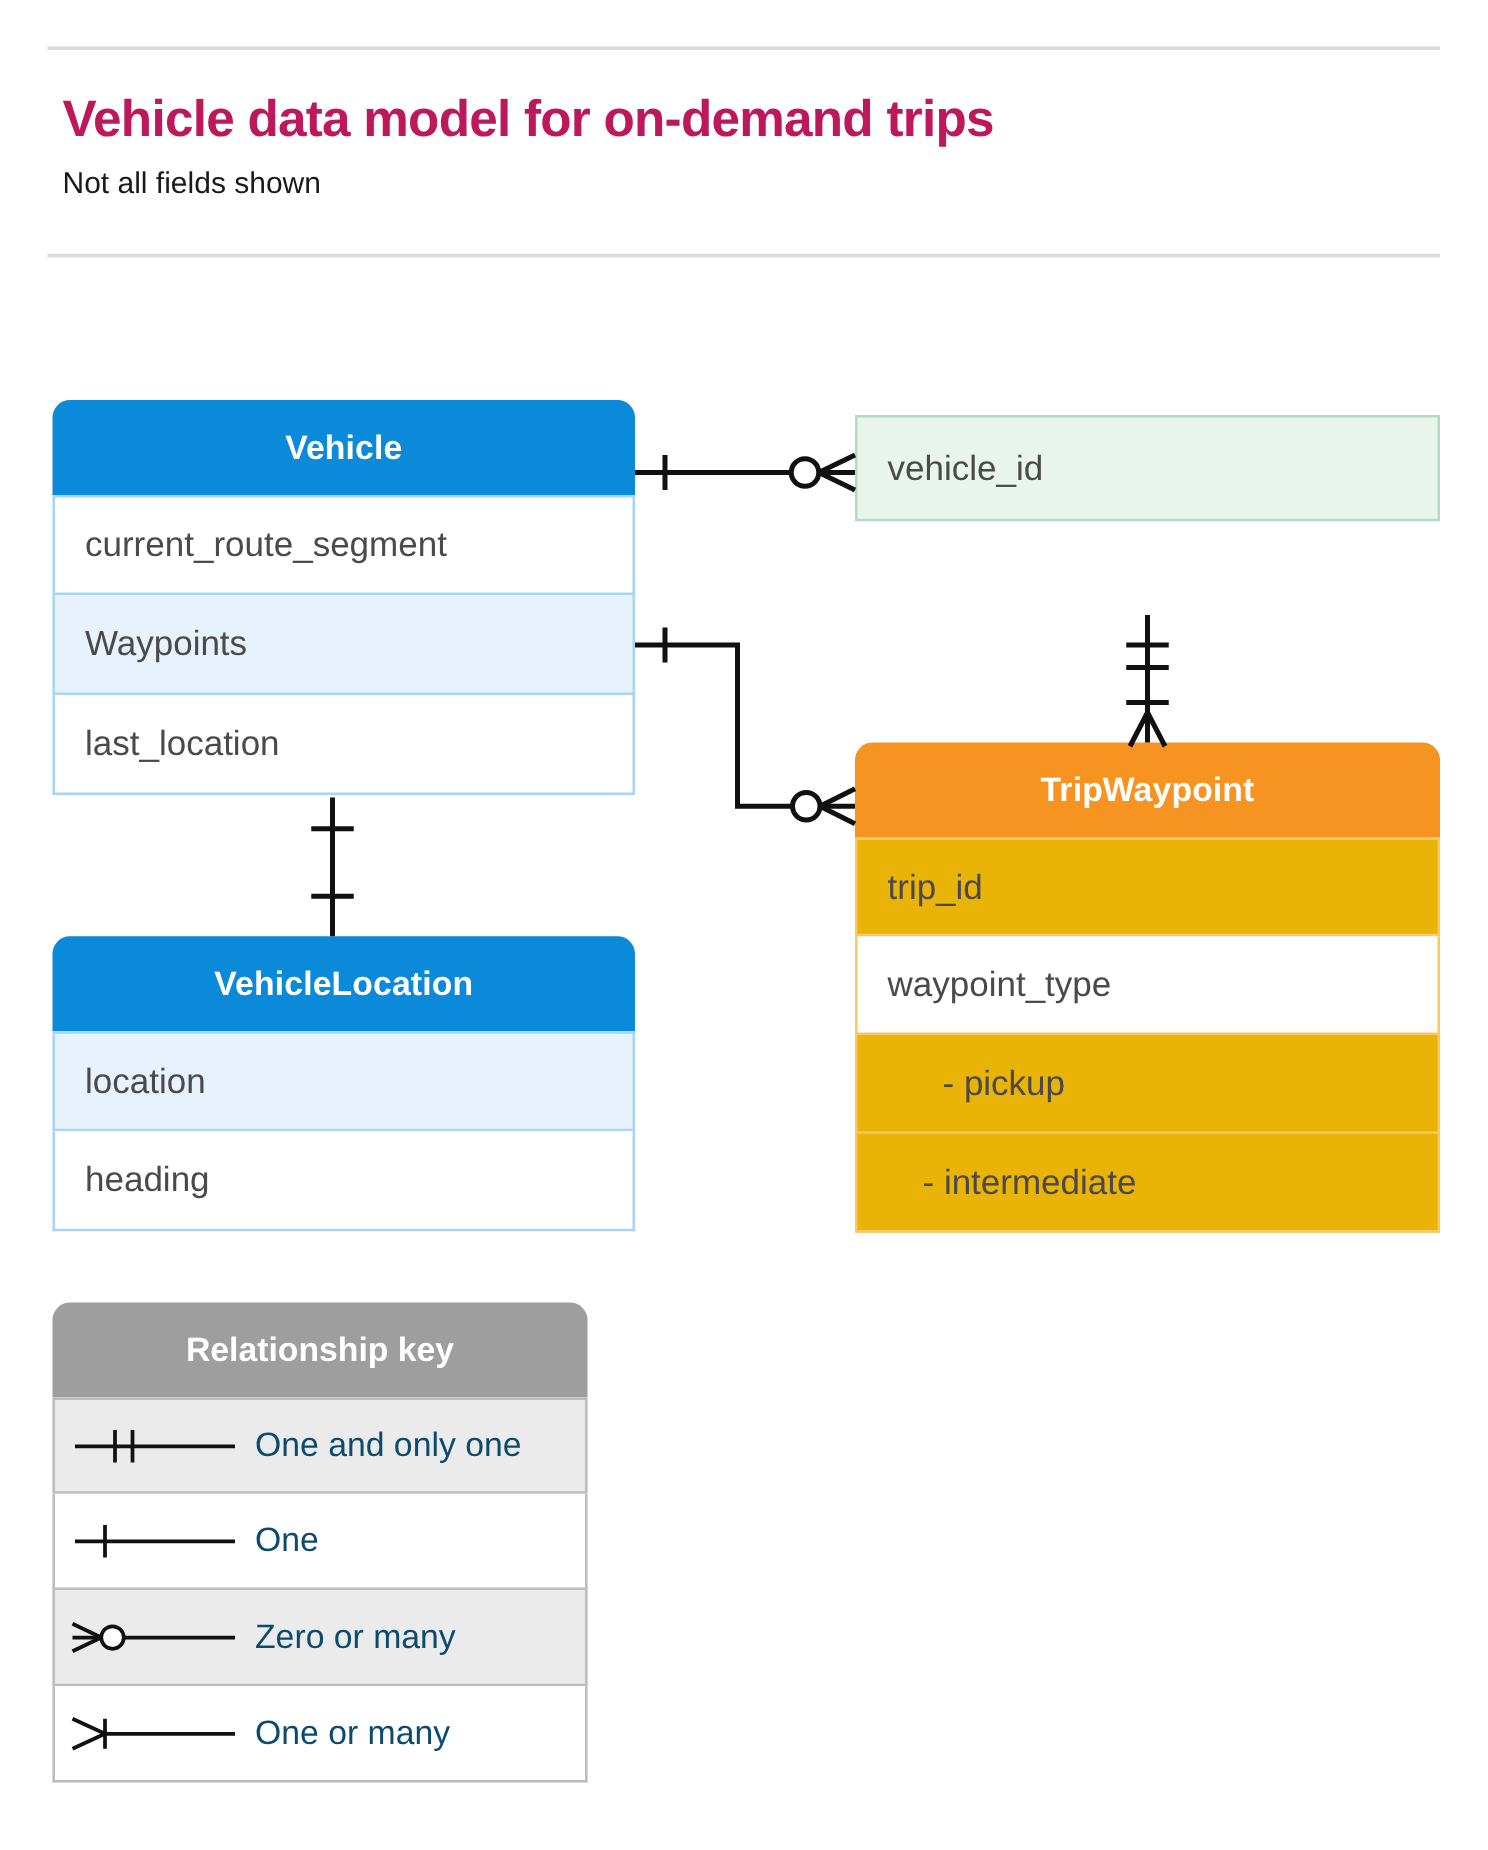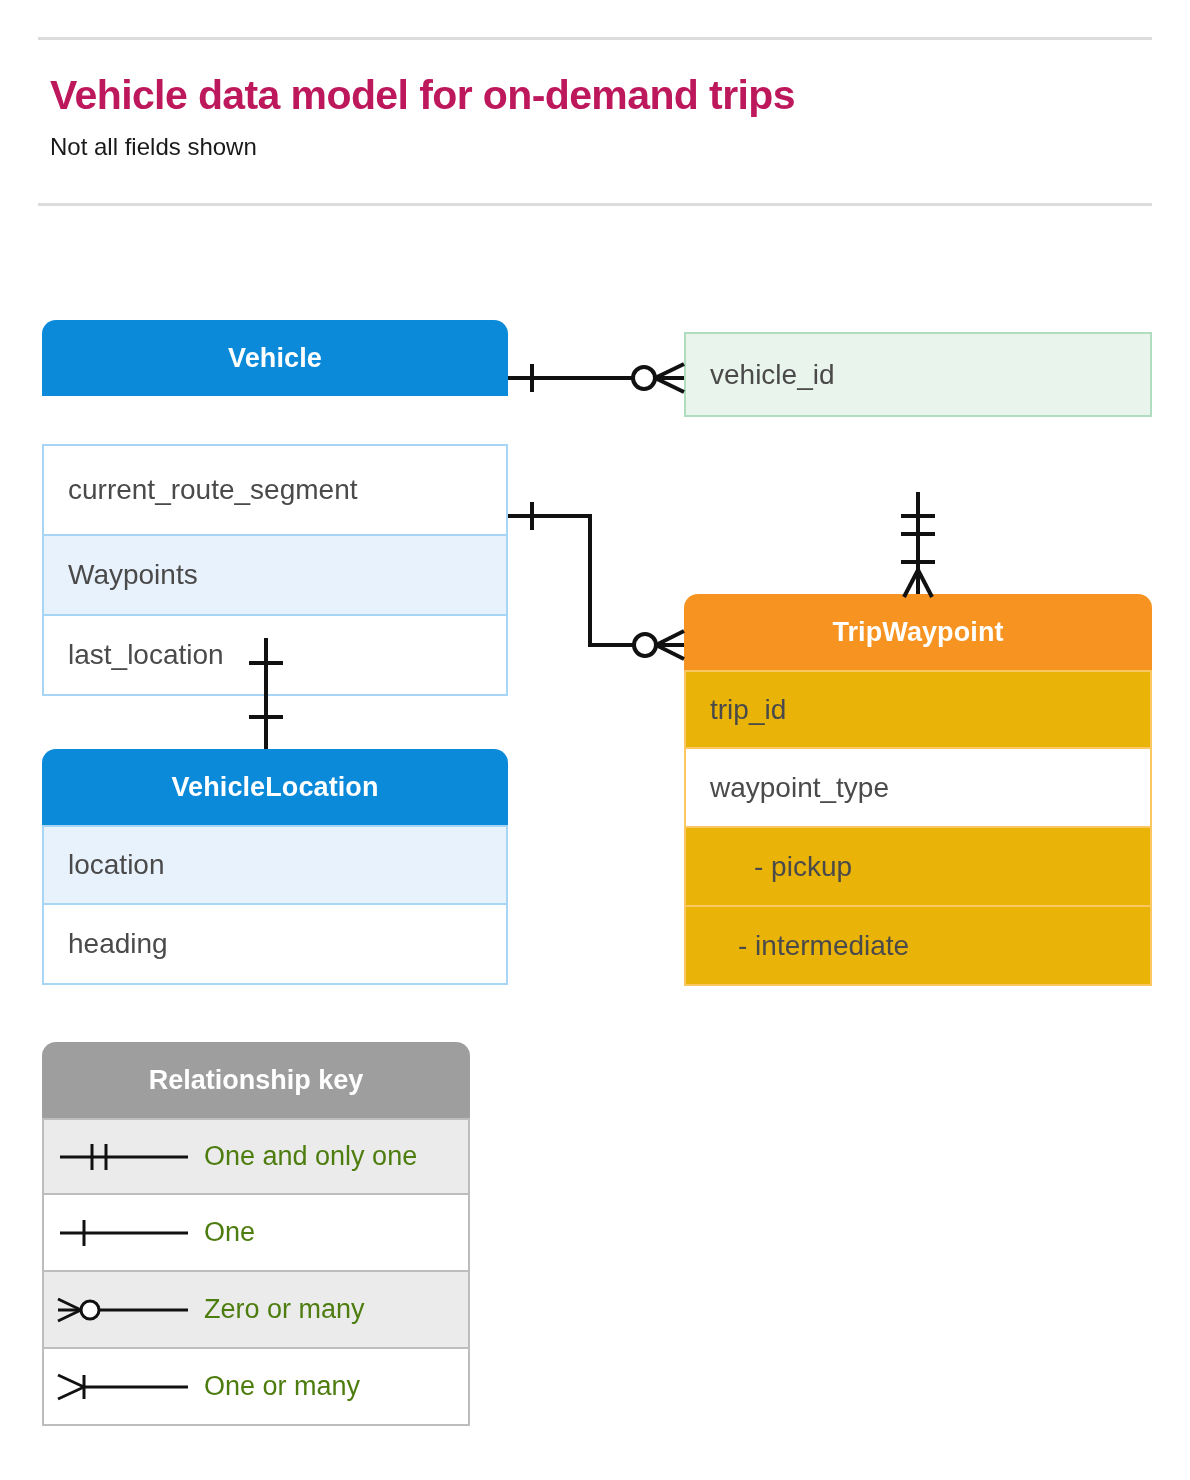--- a/index.html
+++ b/index.html
@@ -131,21 +131,21 @@
   .legend-row.plain { background: #ffffff; }
   .legend-sym {
     width: 160px;
     flex: 0 0 160px;
     display: flex;
     align-items: center;
     justify-content: center;
   }
   .legend-label {
     font-size: 27px;
-    color: #4d7c0f;
+    color: #0c4a6e;
     white-space: nowrap;
     text-align: center;
   }
 
   
   #connectors {
     position: absolute;
     left: 0;
     top: 0;
     width: 1190px;
@@ -159,21 +159,21 @@
 <div class="rule" id="rule-top"></div>
 <div id="page-title">Vehicle data model for on-demand trips</div>
 <div id="page-subtitle">Not all fields shown</div>
 <div class="rule" id="rule-bottom"></div>
 
 <div class="entity blue" id="entity-vehicle" style="left:42px; top:320px; width:466px;">
   <div class="entity-header" style="height:76px;">
     <span>Vehicle</span>
   </div>
   <div class="entity-rows">
-    <div class="entity-row plain first" style="height:92px;margin-top:48px;">current_route_segment</div>
+    <div class="entity-row plain first" style="height:80px;">current_route_segment</div>
     <div class="entity-row shade" style="height:80px;">Waypoints</div>
     <div class="entity-row plain" style="height:80px;">last_location</div>
   </div>
 </div>
 
 <div class="entity blue" id="entity-vehicle-location" style="left:42px; top:749px; width:466px;">
   <div class="entity-header" style="height:76px;">
     <span>VehicleLocation</span>
   </div>
   <div class="entity-rows">

